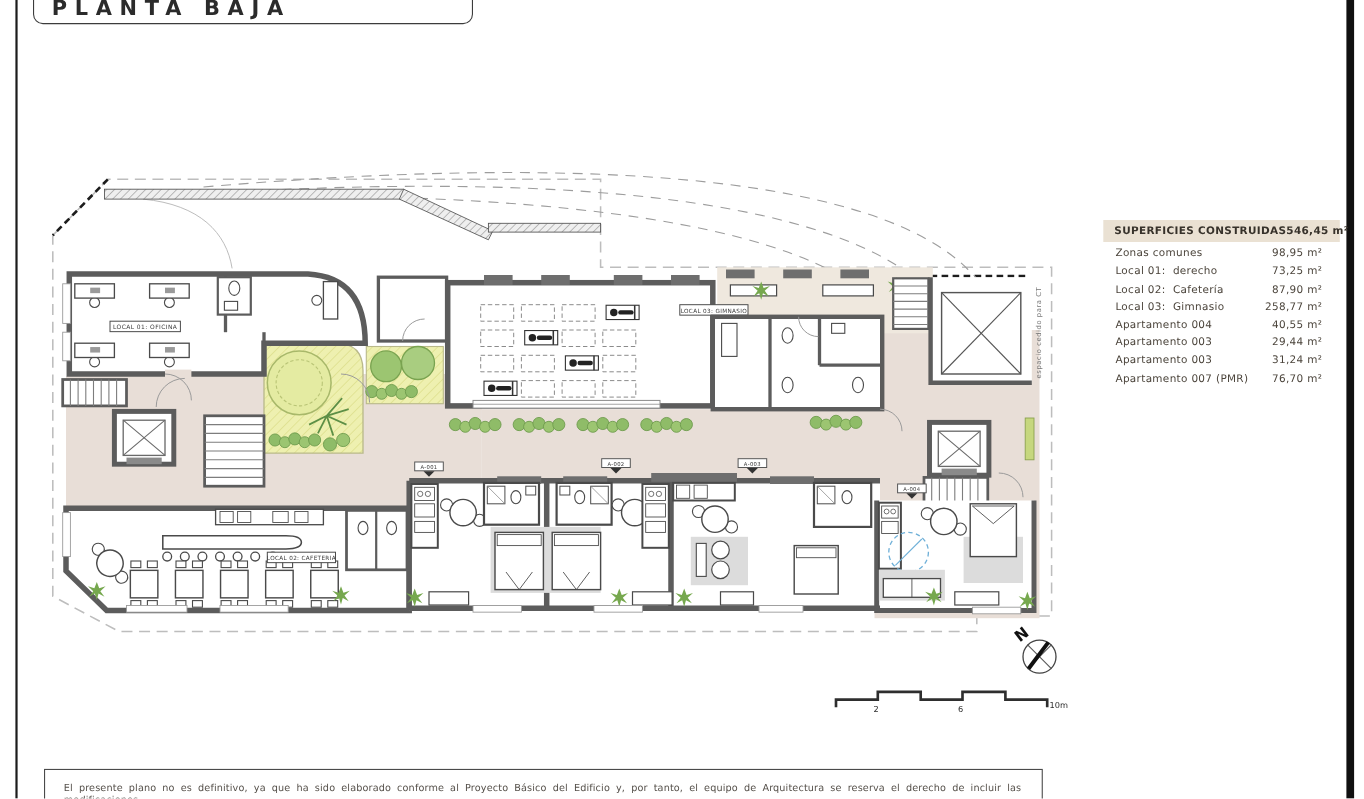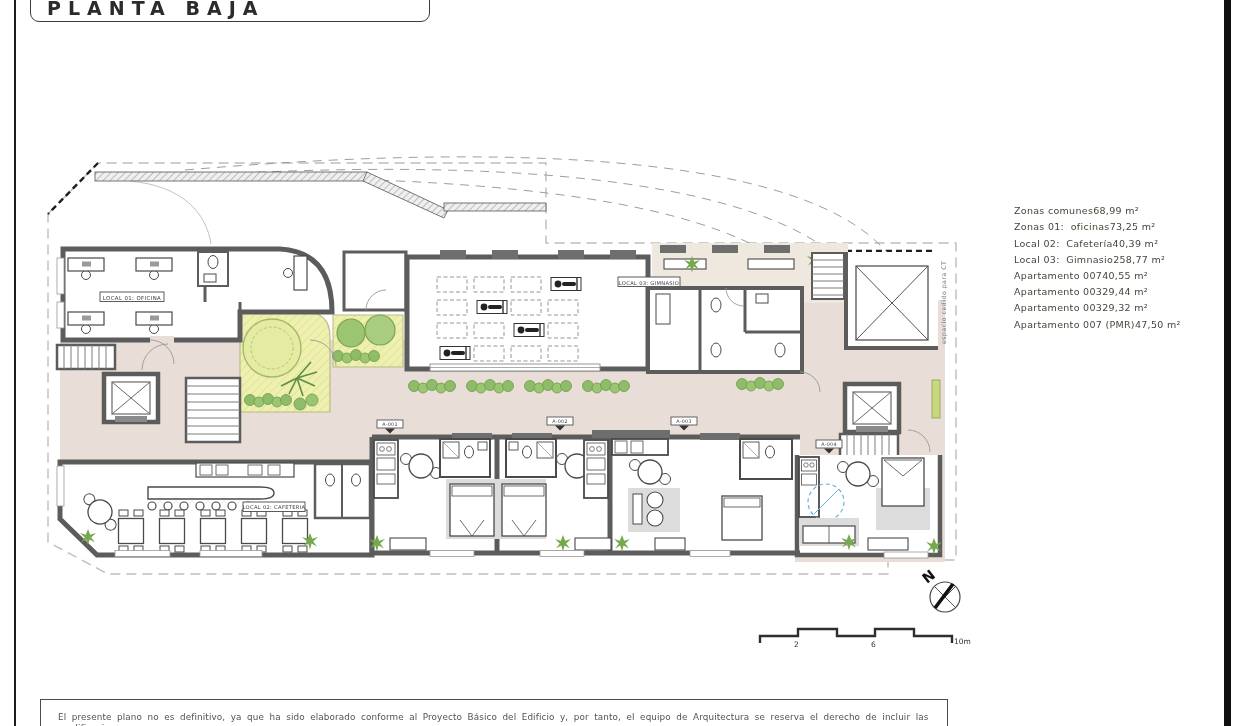--- a/index.html
+++ b/index.html
@@ -6,21 +6,21 @@
   .page{position:relative;width:1240px;height:726px;background:#ffffff;overflow:hidden;
         font-family:"DejaVu Sans",sans-serif;color:#3f3a33;}
   .border-left{position:absolute;left:14px;top:0;width:2px;height:726px;background:#1c1c1c;}
   .border-right{position:absolute;left:1224px;top:0;width:7px;height:726px;background:#101010;}
   .titlebox{position:absolute;left:30px;top:-17px;width:400px;height:39px;border:1.6px solid #3c3c3c;
             border-radius:9px;display:flex;align-items:flex-end;padding:0 0 2px 16px;box-sizing:border-box;background:#fff;}
   .titlebox span{font-size:19px;font-weight:600;letter-spacing:7px;color:#2b2b2b;}
   .legend{position:absolute;left:1003px;top:200px;width:215px;font-size:9.5px;}
   .legend .hdr{display:flex;justify-content:space-between;align-items:center;background:#eae1d3;
                padding:5px 16px 4px 10px;font-weight:700;color:#37322b;letter-spacing:.3px;}
-  .legend .row{display:flex;padding:5.2px 16px 0 11px;color:#4b443b;letter-spacing:.3px;}
+  .legend .row{display:flex;justify-content:space-between;padding:5.2px 16px 0 11px;color:#4b443b;letter-spacing:.3px;}
   .legend .lbl{white-space:pre;}
   .legend .val{white-space:pre;}
   .disclaimer{position:absolute;left:40px;top:699px;width:908px;height:60px;border:1.2px solid #4a4a4a;
               background:#fff;box-sizing:border-box;padding:12px 16px 0 17px;}
   .disclaimer p{margin:0;font-size:8.8px;color:#56514b;letter-spacing:.12px;word-spacing:2.6px;line-height:11px;}
   svg text{font-family:"DejaVu Sans",sans-serif;}
 </style>
 </head>
 <body>
 
@@ -447,51 +447,55 @@
 
     <g>
       <path d="M760,643 L760,636 L798,636 L798,629 L837,629 L837,636 L875,636 L875,629 L914,629 L914,636 L952,636 L952,643" fill="none" stroke="#2e2e2e" stroke-width="2.4"></path>
       <text x="794" y="647" font-size="7.5" fill="#2e2e2e">2</text>
       <text x="871" y="647" font-size="7.5" fill="#2e2e2e">6</text>
       <text x="954" y="644" font-size="7.5" fill="#2e2e2e">10m</text>
     </g>
   </svg>
 
   <div class="legend">
+    <div class="hdr">
+      <span class="lbl">SUPERFICIES CONSTRUIDAS</span>
+      <span class="val">546,45 m²</span>
+    </div>
     <div class="row">
       <span class="lbl">Zonas comunes</span>
-      <span class="val">68,99 m²</span>
-    </div>
-    <div class="row">
-      <span class="lbl">Zonas 01:  oficinas</span>
+      <span class="val">98,95 m²</span>
+    </div>
+    <div class="row">
+      <span class="lbl">Local 01:  derecho</span>
       <span class="val">73,25 m²</span>
     </div>
     <div class="row">
       <span class="lbl">Local 02:  Cafetería</span>
-      <span class="val">40,39 m²</span>
+      <span class="val">87,90 m²</span>
     </div>
     <div class="row">
       <span class="lbl">Local 03:  Gimnasio</span>
       <span class="val">258,77 m²</span>
     </div>
     <div class="row">
-      <span class="lbl">Apartamento 007</span>
+      <span class="lbl">Apartamento 004</span>
       <span class="val">40,55 m²</span>
     </div>
     <div class="row">
       <span class="lbl">Apartamento 003</span>
       <span class="val">29,44 m²</span>
     </div>
     <div class="row">
       <span class="lbl">Apartamento 003</span>
-      <span class="val">29,32 m²</span>
+      <span class="val">31,24 m²</span>
     </div>
     <div class="row">
       <span class="lbl">Apartamento 007 (PMR)</span>
-      <span class="val">47,50 m²</span>
+      <span class="val">76,70 m²</span>
     </div>
   </div>
 
   <div class="disclaimer">
     <p>El presente plano no es definitivo, ya que ha sido elaborado conforme al Proyecto Básico del Edificio y, por tanto, el equipo de Arquitectura se reserva el derecho de incluir las modificaciones</p>
   </div>
 
 </div>
 
 </body></html>

